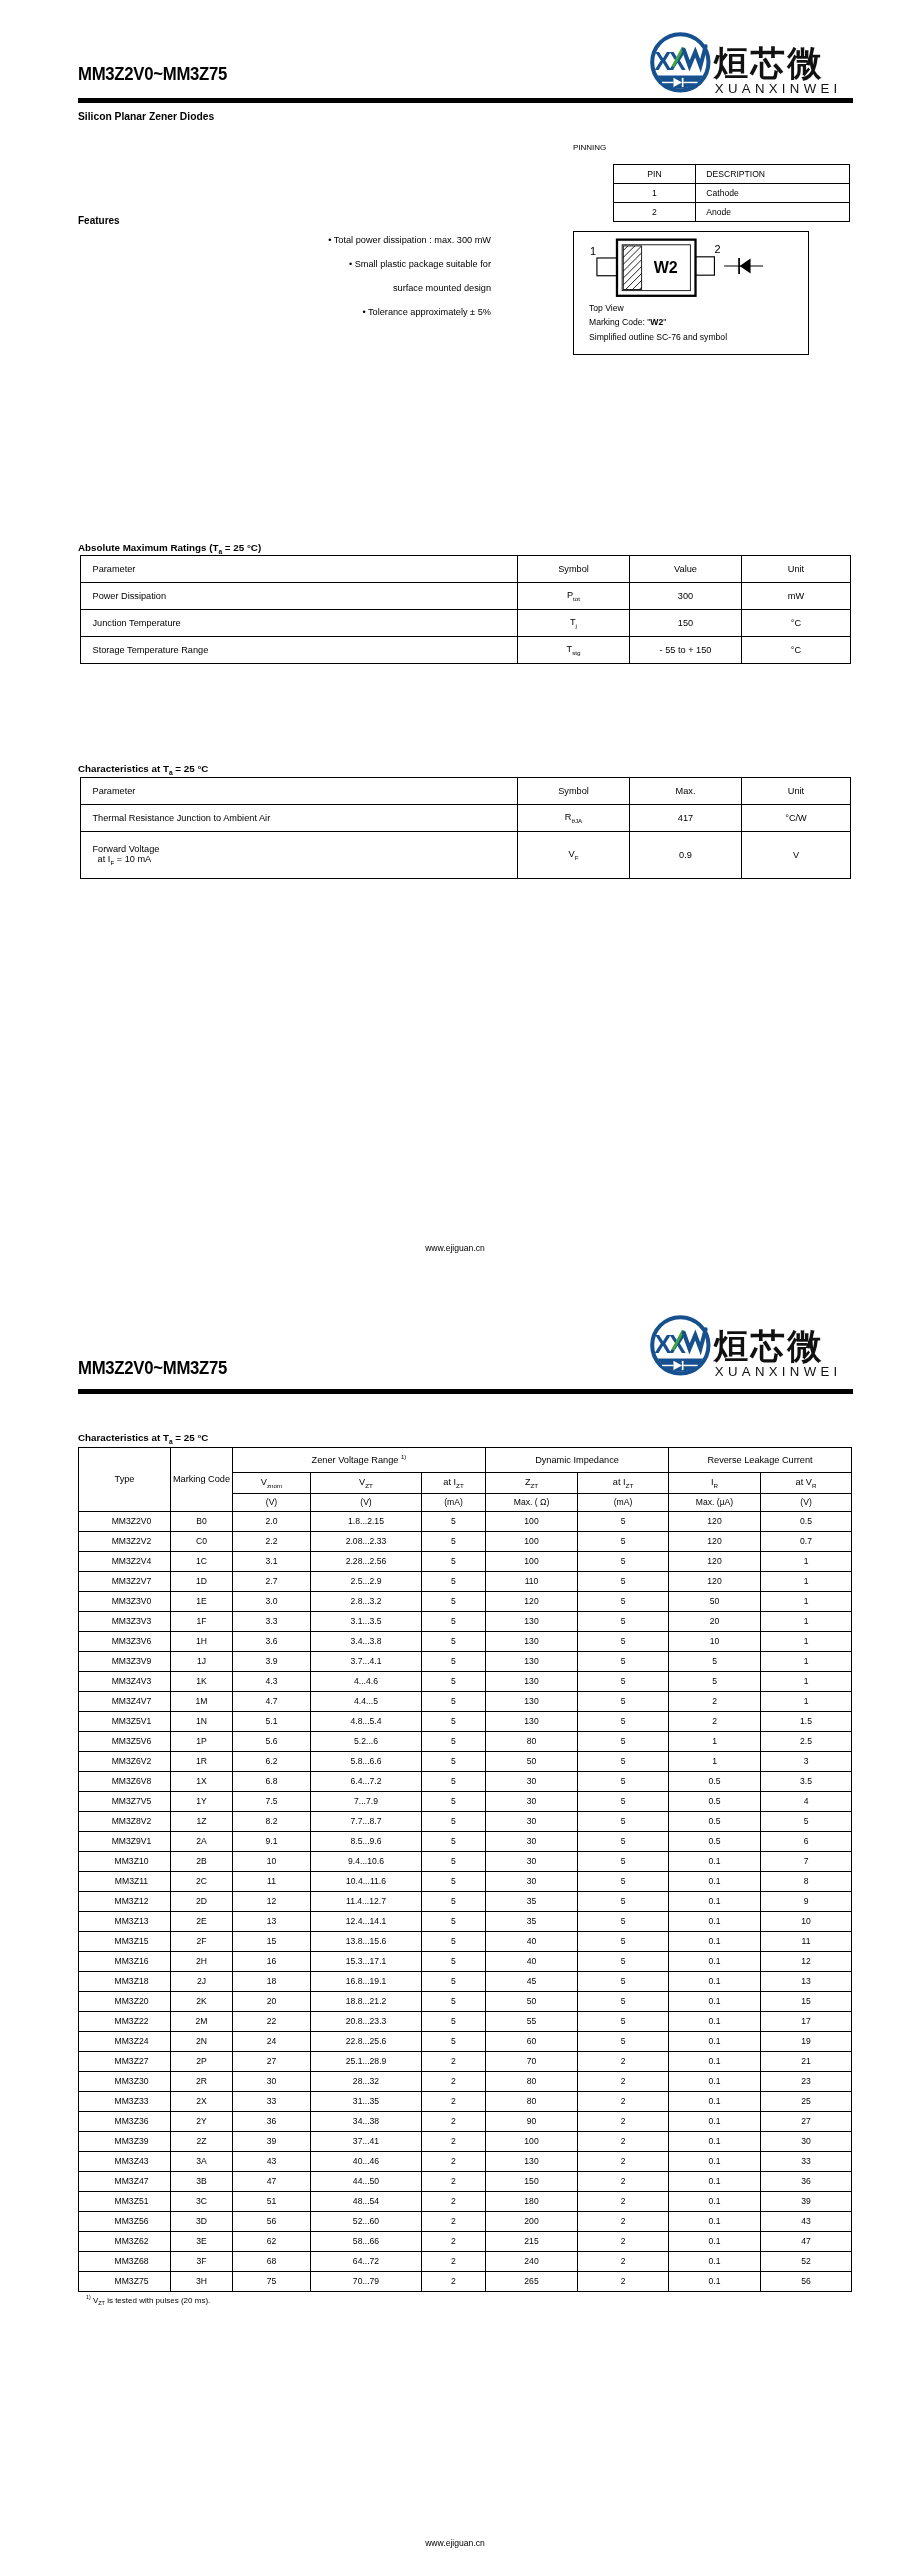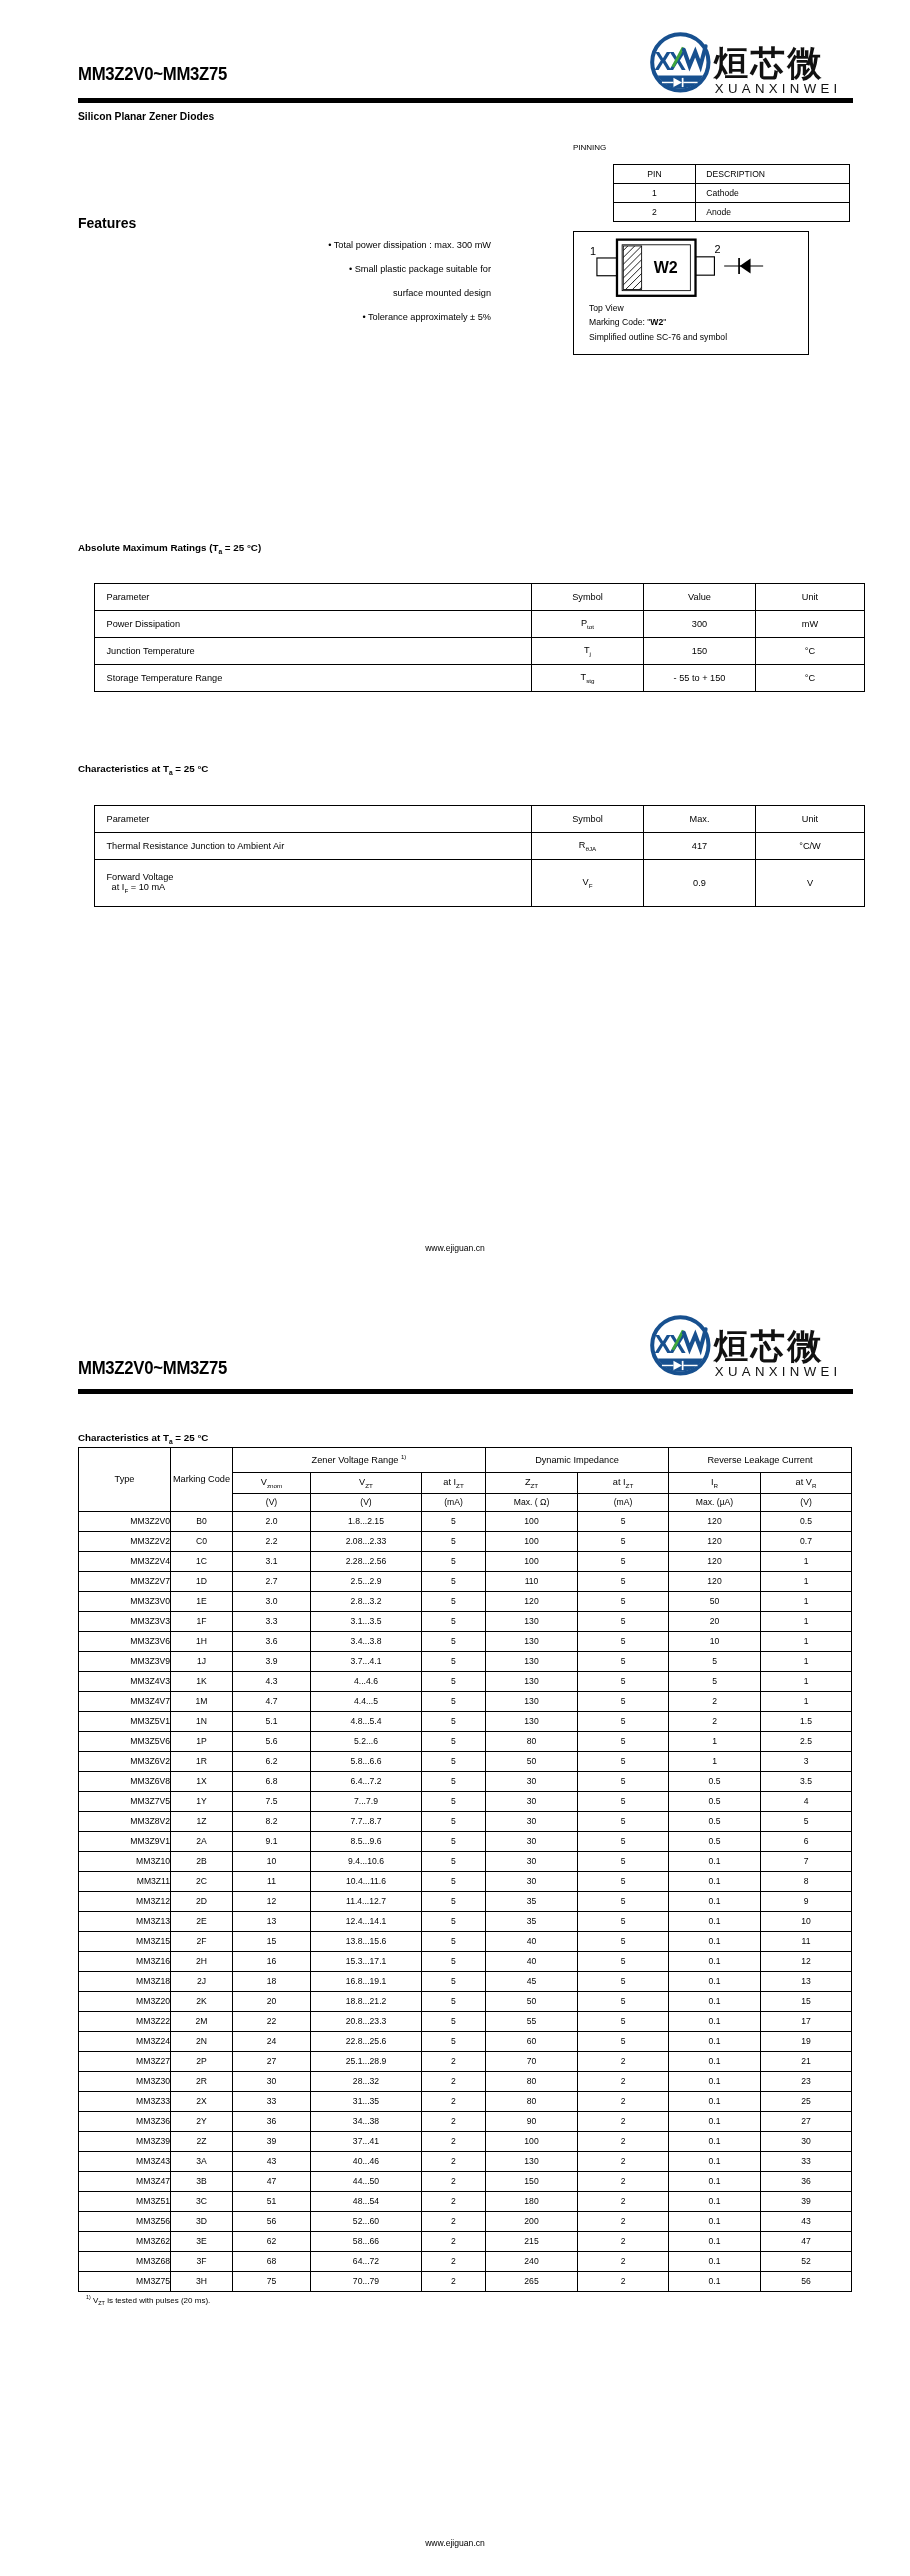--- a/index.html
+++ b/index.html
@@ -21,52 +21,52 @@
 
   
   .pinning-label{position:absolute;left:573px;top:143px;font-size:8px;}
   .pin-table{position:absolute;left:573px;top:164px;width:236px;border-collapse:collapse;table-layout:fixed;margin-left:40px;}
   .pin-table th,.pin-table td{border:0.6px solid #000;height:18px;font-size:8.6px;font-weight:400;
                               text-align:center;padding:0;}
   .pin-table th:nth-child(2),.pin-table td:nth-child(2){text-align:left;padding-left:10.3px;}
 
   
   .features{position:absolute;left:78px;top:215px;width:413px;}
-  .features-heading{font-size:14px;font-weight:700;margin:0 0 9.2px 0;}
+  .features-heading{font-size:10px;font-weight:700;margin:0 0 9.2px 0;}
   .fline{font-size:9.2px;margin-bottom:13.8px;text-align:right;}
   .fline.cont{padding-left:8px;}
 
   
   .pkg-box{position:absolute;left:573px;top:231px;width:236px;height:124px;border:0.6px solid #000;box-sizing:border-box;}
   .pkg-box svg{position:absolute;left:0;top:0;}
   .pkg-captions{position:absolute;left:15px;top:69px;font-size:8.6px;line-height:14.3px;}
 
   
   .h-section{position:absolute;left:78px;font-size:9.8px;font-weight:700;}
   #absmax-h{top:542px;} #char1-h{top:763px;} #char2-h{top:144px;}
 
   
-  .spec-table{position:absolute;left:94px;width:769px;border-collapse:collapse;table-layout:fixed;
-              border-top:1.7px solid #000;border-bottom:1.7px solid #000;margin-top:28px;}
+  .spec-table{position:absolute;left:80px;width:769px;border-collapse:collapse;table-layout:fixed;
+              border-top:1.7px solid #000;border-bottom:1.7px solid #000;}
   #absmax-table{top:555px;} #char1-table{top:777px;}
   .spec-table th,.spec-table td{border:0.6px solid #000;border-top-width:1.1px;border-bottom-width:1.1px;
               font-size:9.2px;font-weight:400;text-align:center;height:26px;padding:0;}
   .spec-table th:first-child,.spec-table td:first-child{text-align:left;padding-left:11.5px;}
   #char1-table tbody tr:last-child td{height:46px;}
 
   
   .char2-wrap{position:absolute;left:78px;top:159px;width:773px;}
   .char2{border-collapse:collapse;table-layout:fixed;width:773px;border:1.1px solid #000;}
   .char2 th,.char2 td{border:0.6px solid #000;border-top-width:1.1px;border-bottom-width:1.1px;
               font-size:8.6px;font-weight:400;text-align:center;padding:0;}
   .char2 thead .groups th{height:24px;font-size:9.2px;}
   .char2 thead .syms th{height:19.5px;font-size:9.2px;}
   .char2 thead .units th{height:17px;border-bottom:1.7px solid #000;}
   .char2 td{height:19px;}
-  .char2 td:first-child{text-align:right;padding-left:14px;}
+  .char2 td:first-child{text-align:center;padding-left:14px;}
   .footnote{margin-top:2.9px;padding-left:8px;font-size:8px;}
 
   
   .page-footer{position:absolute;left:0;width:100%;text-align:center;font-size:8.6px;}
   #footer1{top:1243px;} #footer2{top:1250px;}
 
   sub{font-size:68%;} sup{font-size:66%;}
   b{font-weight:700;}
 </style>
 </head>

